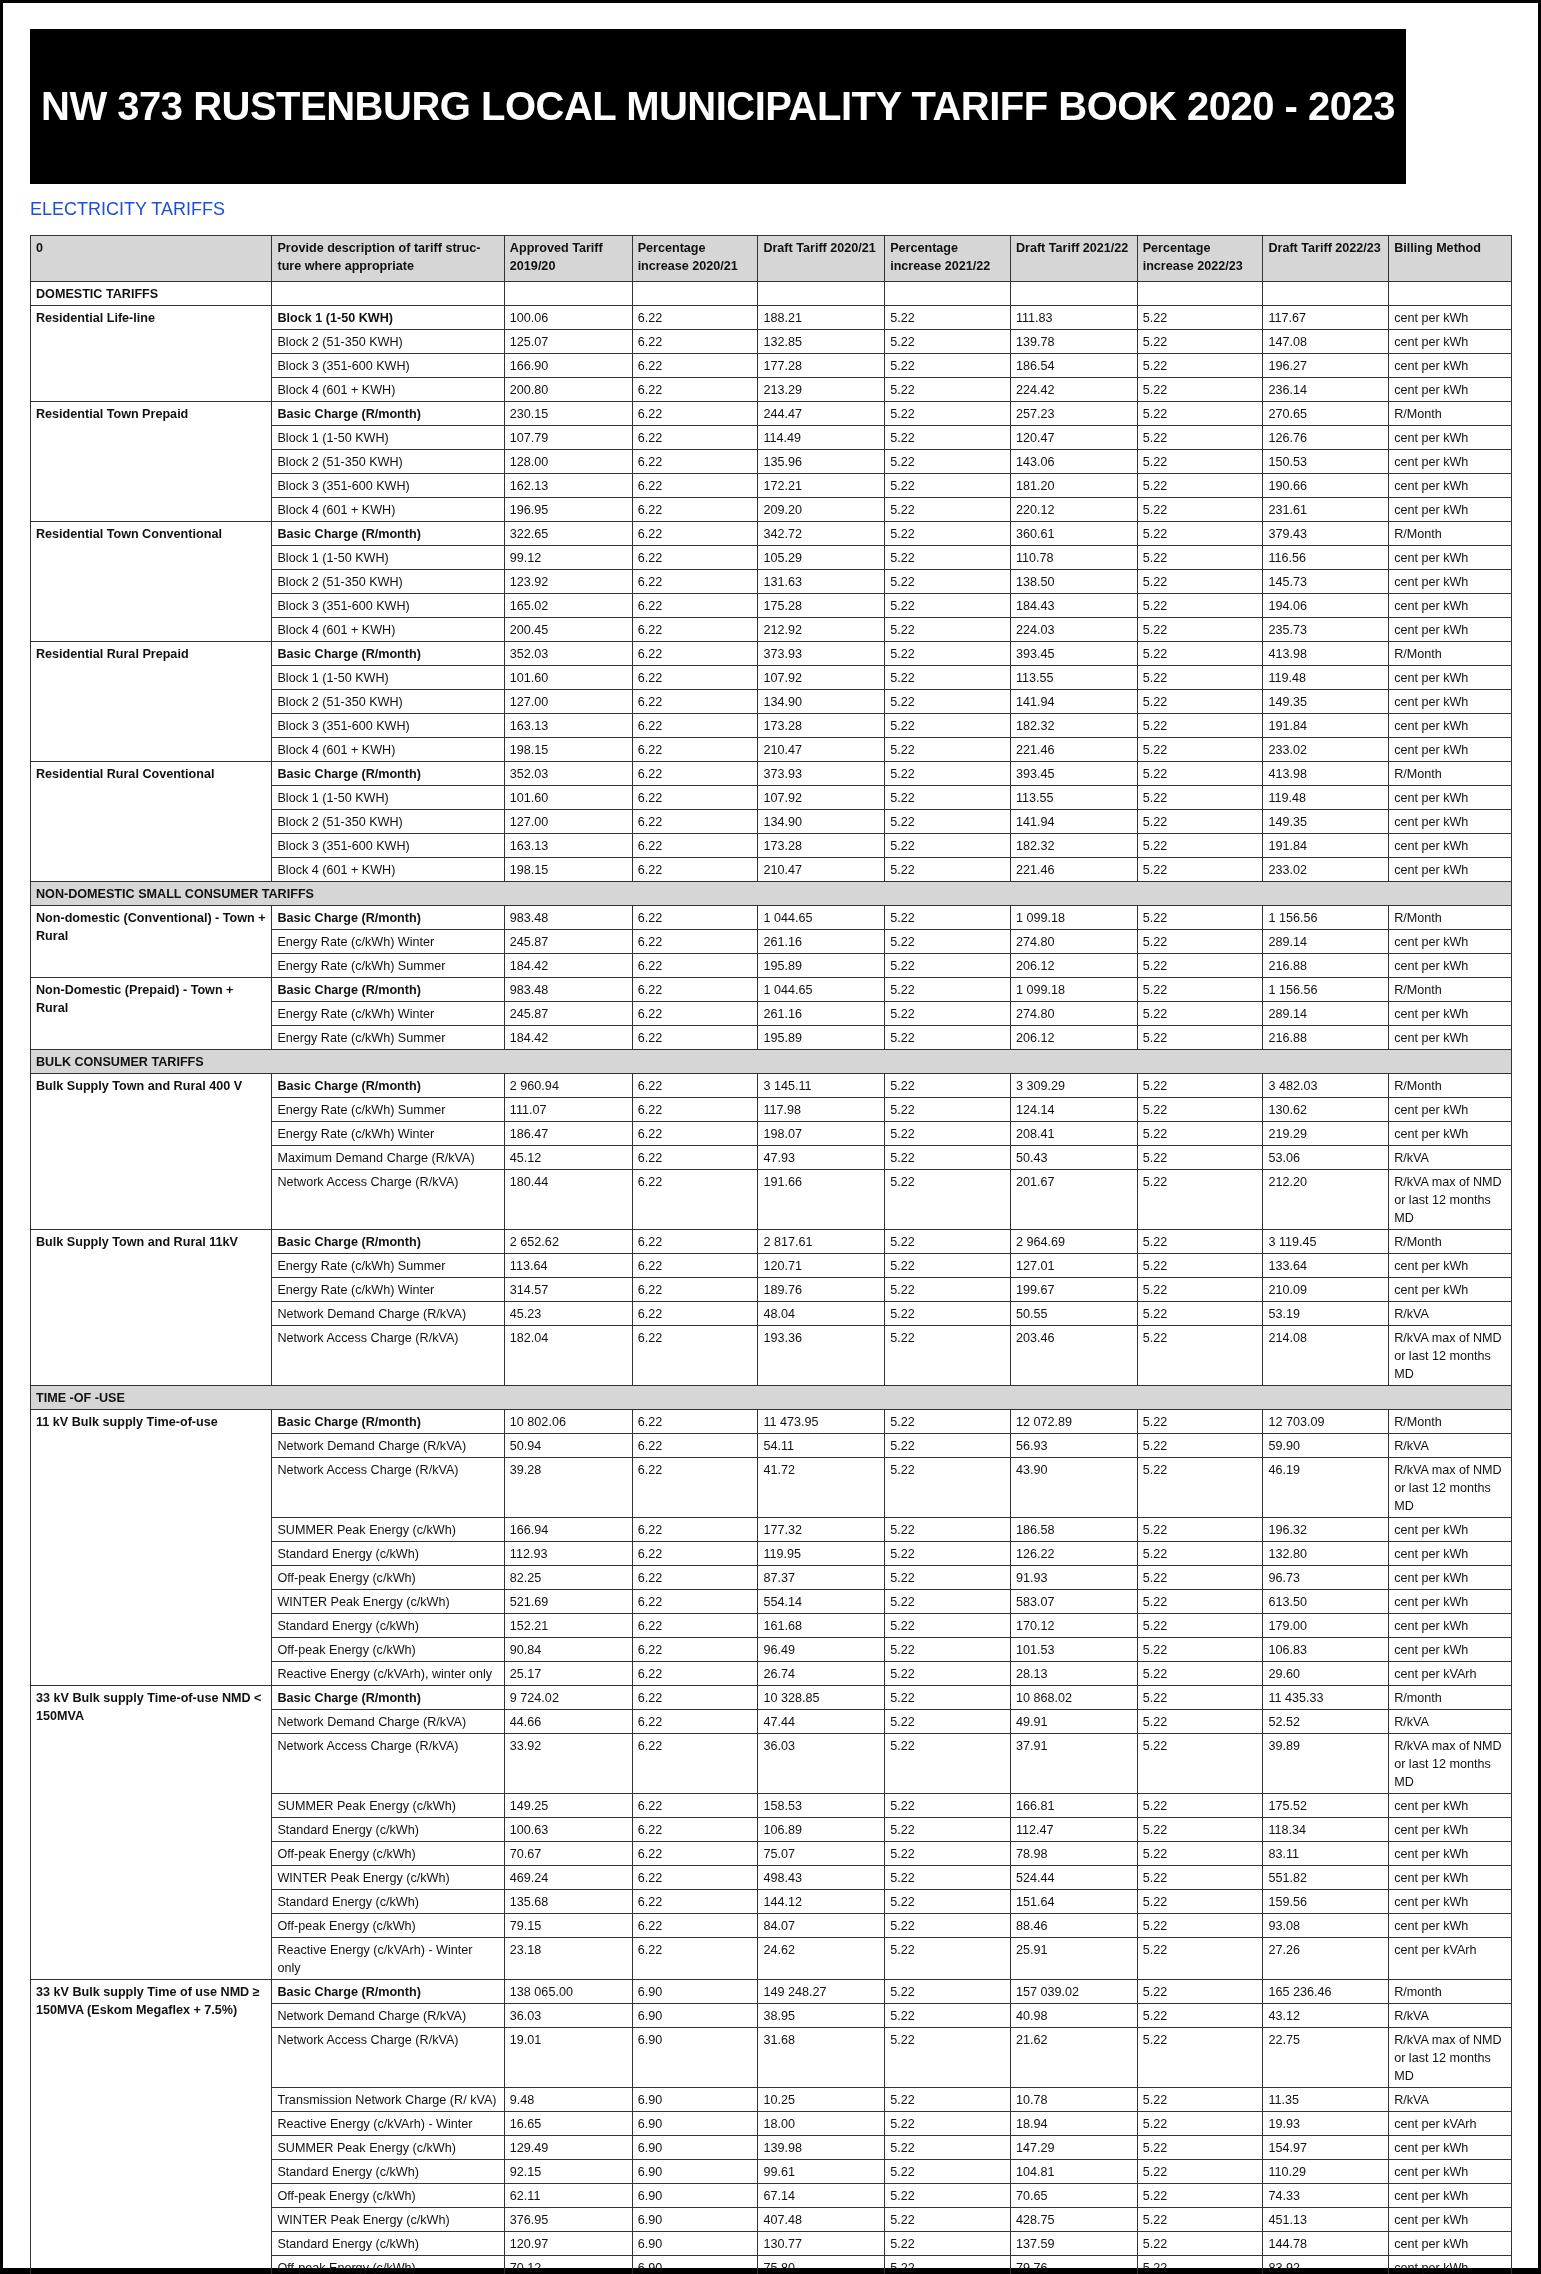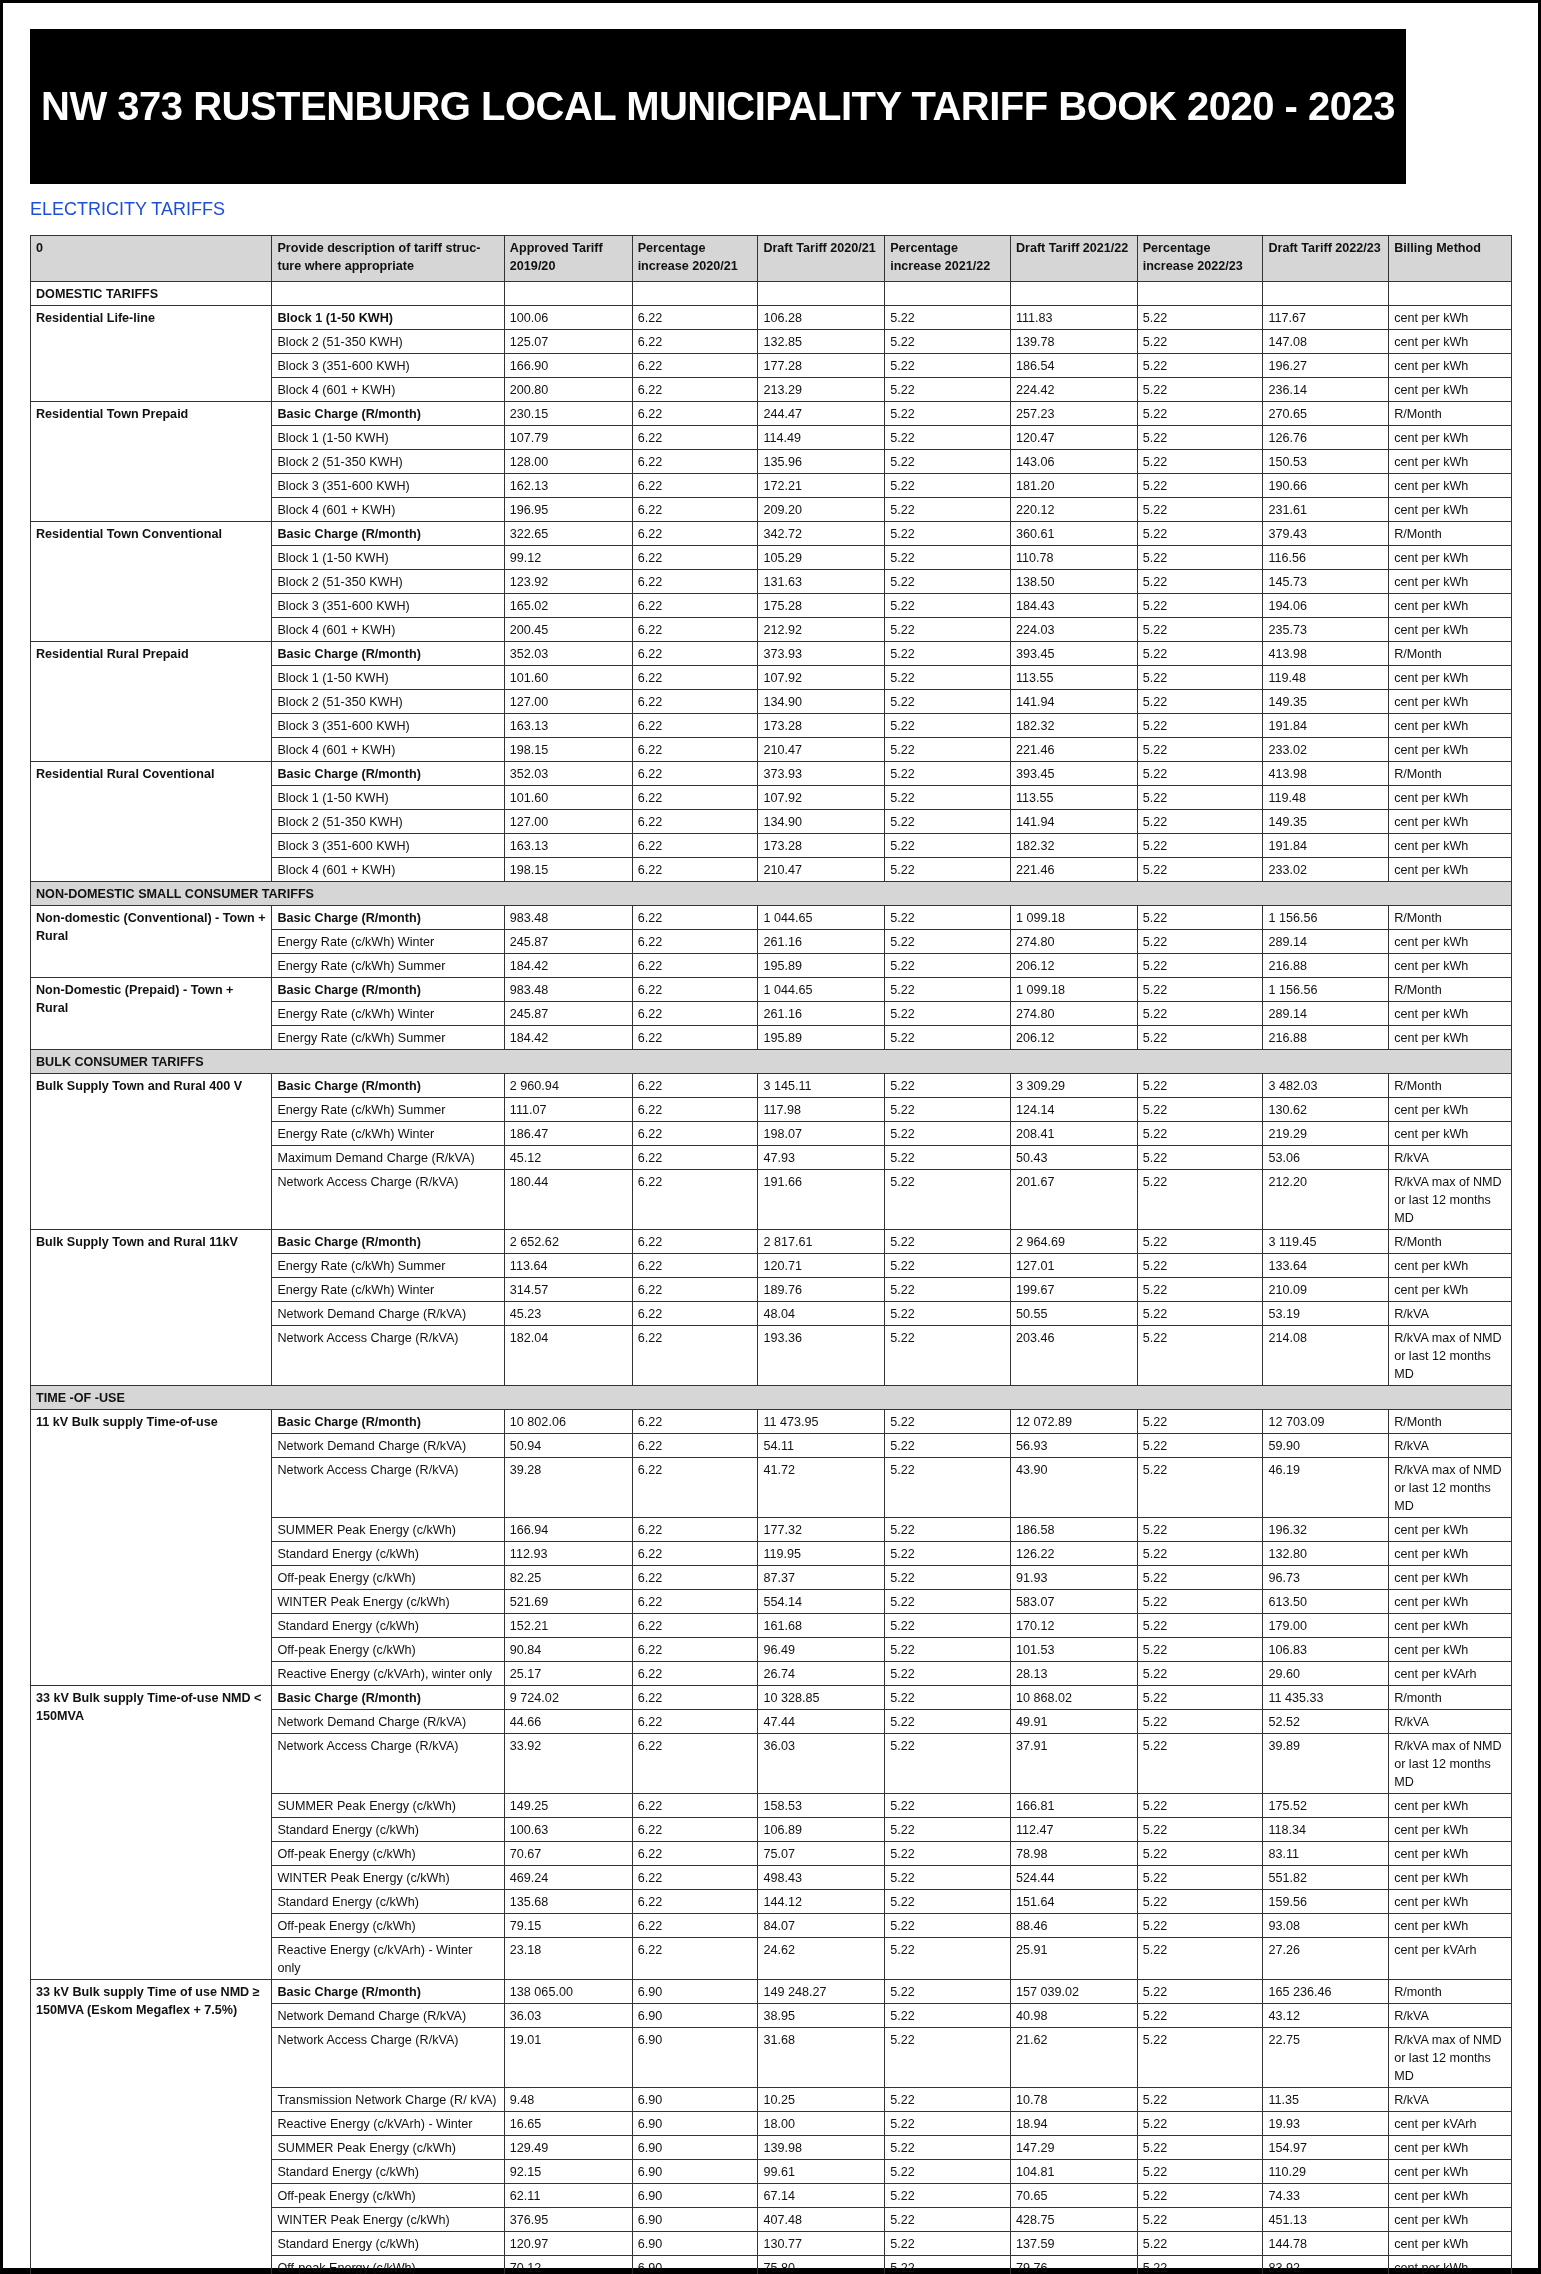--- a/index.html
+++ b/index.html
@@ -74,21 +74,21 @@
         <td></td>
         <td></td>
         <td></td>
         <td></td>
       </tr>
       <tr>
         <td rowspan="4" class="cat">Residential Life-line</td>
         <td class="b">Block 1 (1-50 KWH)</td>
         <td>100.06</td>
         <td>6.22</td>
-        <td>106.28</td>
+        <td>188.21</td>
         <td>5.22</td>
         <td>111.83</td>
         <td>5.22</td>
         <td>117.67</td>
         <td>cent per kWh</td>
       </tr>
       <tr>
         <td>Block 2 (51-350 KWH)</td>
         <td>125.07</td>
         <td>6.22</td>

